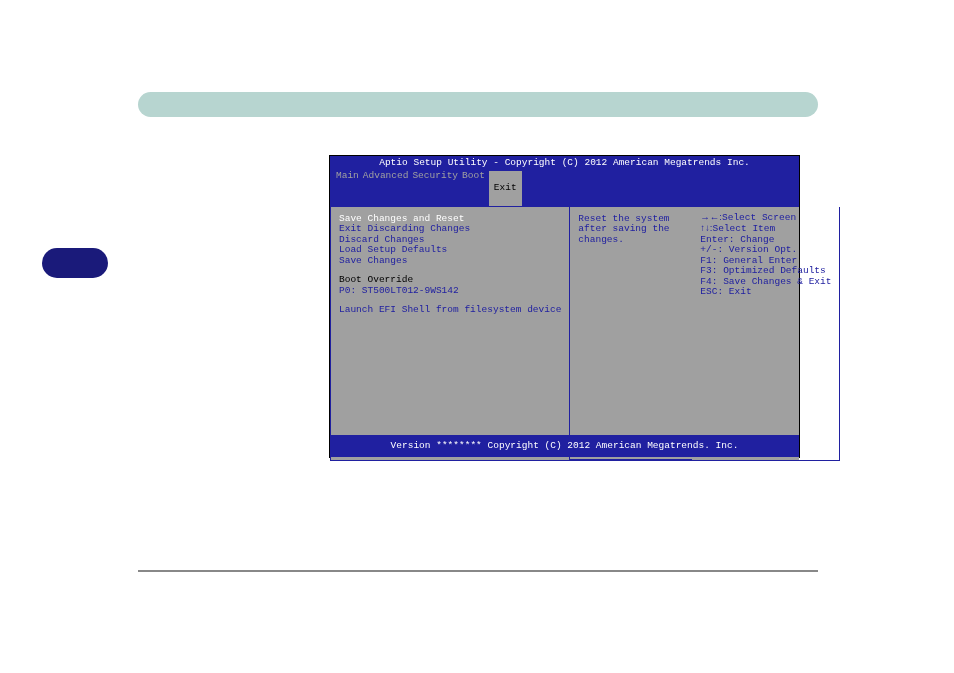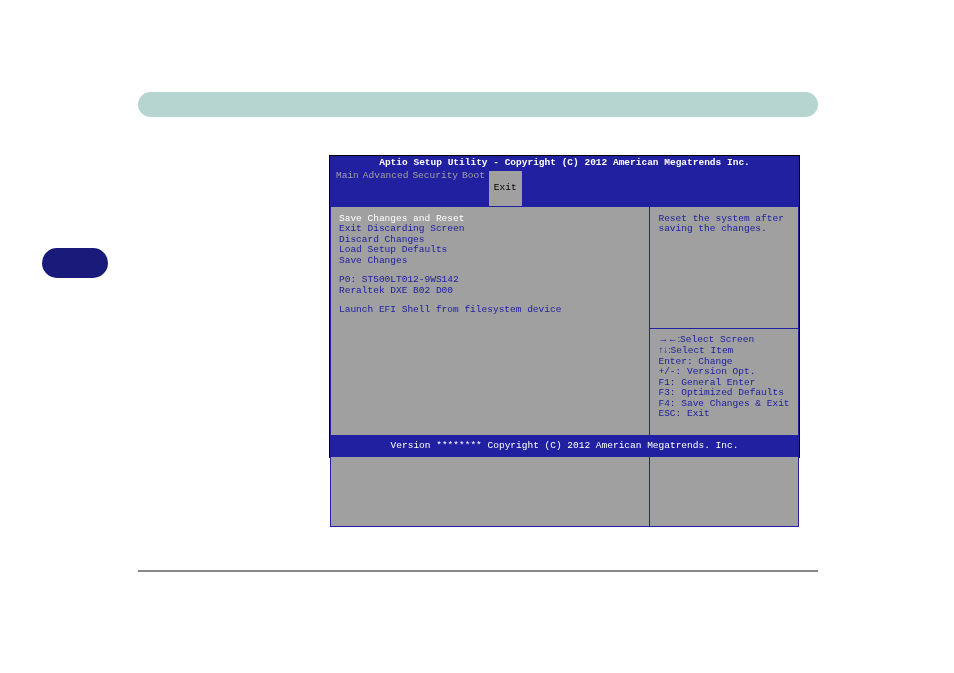--- a/index.html
+++ b/index.html
@@ -37,52 +37,52 @@
       border: 1px solid #000;
       font-family: 'Courier New', monospace;
       font-size: 9.5px;
       line-height: 1.1;
     }
     .bios-header {
       background: #2020a0;
       color: #fff;
       text-align: center;
       padding: 2px 0;
-      font-weight: bold;
+      font-weight: normal;
     }
     .bios-tabs {
       background: #2020a0;
       color: #888;
       padding: 1px 6px;
       display: flex;
       gap: 4px;
     }
     .bios-tabs span {
       color: #a0a0a0;
     }
     .bios-tabs .active {
       background: #a0a0a0;
       color: #000;
       padding: 12px 5px;
     }
     .bios-body {
       display: flex;
-      height: 320px;
+      height: 254px;
       background: #a0a0a0;
     }
     .bios-left {
       flex: 2.05;
       border: 1px solid #2020a0;
       border-top: none;
       padding: 7px 8px;
     }
     .bios-right {
       flex: 1;
       display: flex;
-      flex-direction: column;
+      flex-direction: row;
       border: 1px solid #2020a0;
       border-top: none;
       border-left: none;
     }
     .bios-right-top {
       flex: 0 0 122px;
       padding: 7px 8px;
       color: #2020a0;
       border-bottom: 1px solid #2020a0;
     }
@@ -138,27 +138,27 @@
   <div class="bios-tabs">
     <span>Main</span>
     <span>Advanced</span>
     <span>Security</span>
     <span>Boot</span>
     <span class="active">Exit</span>
   </div>
   <div class="bios-body">
     <div class="bios-left">
       <div class="menu-item selected">Save Changes and Reset</div>
-      <div class="menu-item">Exit Discarding Screen</div>
+      <div class="menu-item">Exit Discarding Changes</div>
       <div class="menu-item">Discard Changes</div>
       <div class="menu-item">Load Setup Defaults</div>
       <div class="menu-item">Save Changes</div>
       <div style="height:9px"></div>
+      <div class="menu-heading">Boot Override</div>
       <div class="menu-item">P0: ST500LT012-9WS142</div>
-      <div class="menu-item">Reraltek DXE B02 D00</div>
       <div style="height:9px"></div>
       <div class="menu-item">Launch EFI Shell from filesystem device</div>
     </div>
     <div class="bios-right">
       <div class="bios-right-top">Reset the system after saving the changes.</div>
       <div class="bios-right-bottom">
         <div class="help-line"><span class="arrow-icon">→←:</span><span>Select Screen</span></div>
         <div class="help-line"><span class="arrow-icon">↑↓:</span><span>Select Item</span></div>
         <div class="help-line">Enter: Change</div>
         <div class="help-line">+/-: Version Opt.</div>

